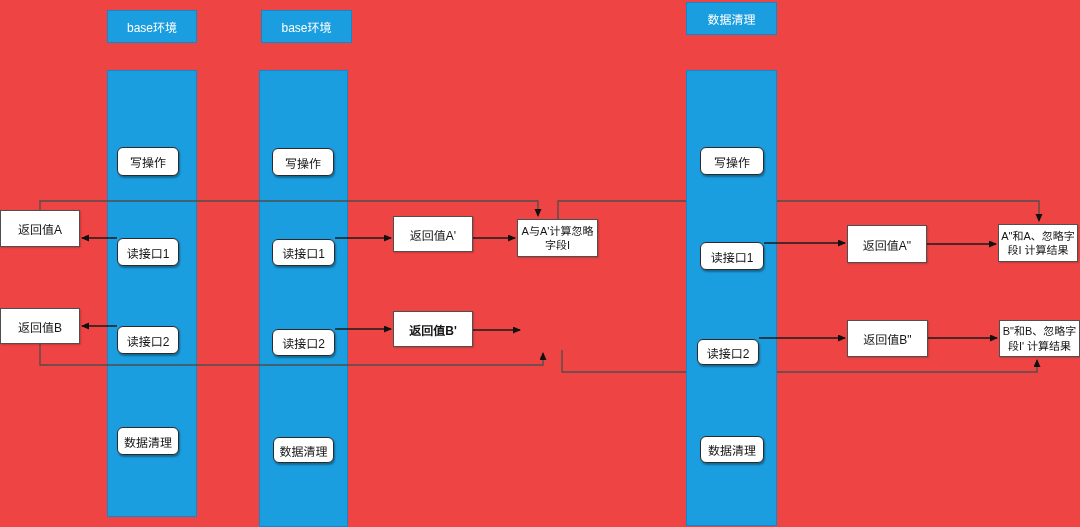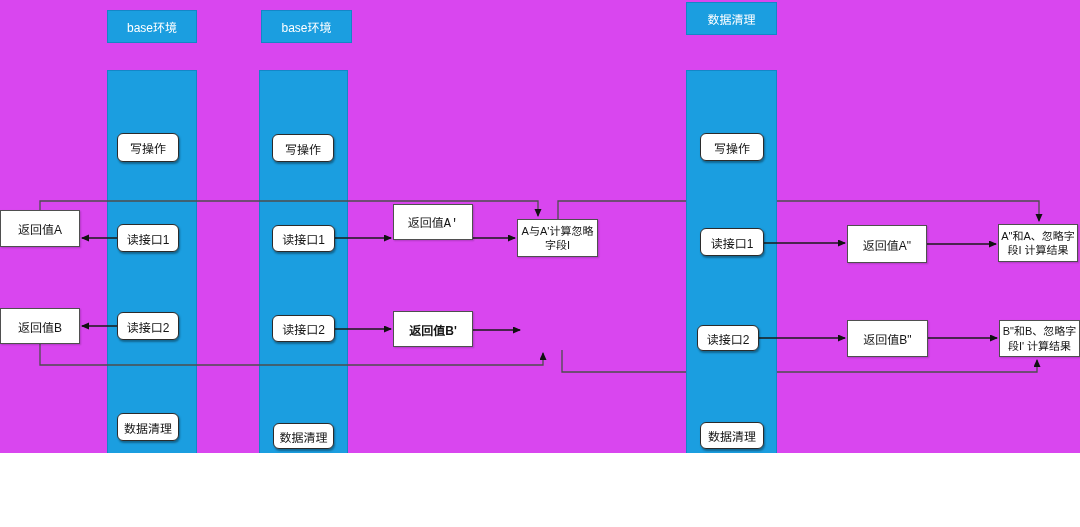--- a/index.html
+++ b/index.html
@@ -1,36 +1,37 @@
 <!DOCTYPE html>
 <html lang="zh-CN"><head>
 <meta charset="utf-8">
 <style>
   html,body{margin:0;padding:0;background:#fff;}
   .stage{
-    position:relative;width:1080px;height:453px;background:#d946ef;overflow:hidden;
+    position:relative;width:1080px;height:527px;background:#ef4444;overflow:hidden;
     font-family:"Liberation Sans","DejaVu Sans",sans-serif;
   }
   .layer{position:absolute;left:0;top:0;width:1080px;height:527px;pointer-events:none;}
   .layer.behind{z-index:1;}
   .layer.front{z-index:3;}
   .lane-col{
     position:absolute;background:#1b9ee0;border:1px solid #1486c7;box-sizing:border-box;z-index:2;
   }
   .lane-header{
     position:absolute;background:#1b9ee0;border:1px solid #1486c7;box-sizing:border-box;z-index:2;
     color:#ffffff;font-size:12px;display:flex;align-items:center;justify-content:center;
   }
   .node{
     position:absolute;background:#ffffff;box-sizing:border-box;z-index:4;
     display:flex;align-items:center;justify-content:center;text-align:center;color:#151515;
   }
   .node.round{
     border:1.5px solid #2b2b2b;border-radius:6px;font-size:12px;
     box-shadow:1px 1.5px 2px rgba(0,0,0,.35);
+    margin-top:14px;
   }
   .node.sharp{
     border:1px solid #4f4f4f;font-size:12px;
     box-shadow:1px 1px 1.5px rgba(0,0,0,.18);
   }
   .node.multiline{font-size:11px;line-height:1.3;padding:1px 2px;}
 </style>
 </head>
 <body>
 
@@ -121,21 +122,21 @@
       <span>数据清理</span>
     </div>
 
   <div class="node sharp" style="left:0px;top:210px;width:80px;height:37px;">
       <span>返回值A</span>
     </div>
   <div class="node sharp" style="left:0px;top:308px;width:80px;height:36px;">
       <span>返回值B</span>
     </div>
 
-  <div class="node sharp" style="left:393px;top:204px;width:80px;height:36px;font-family:Liberation Mono, monospace;">
+  <div class="node sharp" style="left:393px;top:216px;width:80px;height:36px;">
       <span>返回值A'</span>
     </div>
   <div class="node sharp multiline" style="left:517px;top:219px;width:81px;height:38px;">
       <span>A与A'计算忽略字段I</span>
     </div>
 
   <div class="node sharp" style="left:393px;top:311px;width:80px;height:36px;font-weight:bold;">
       <span>返回值B'</span>
     </div>
 

